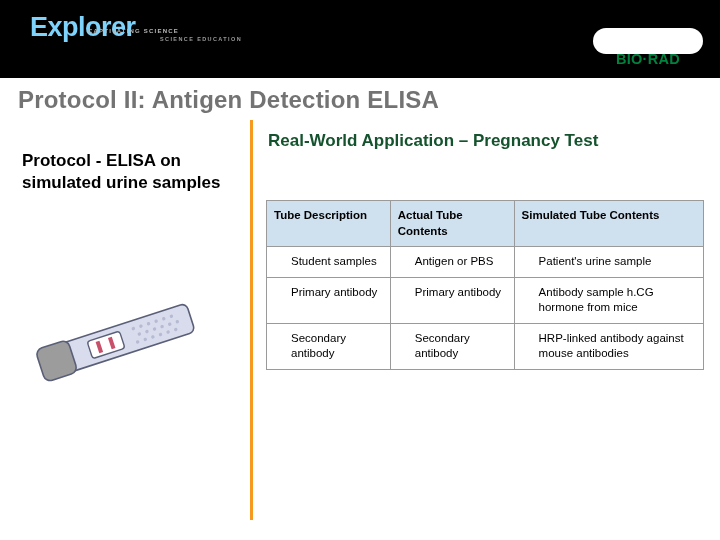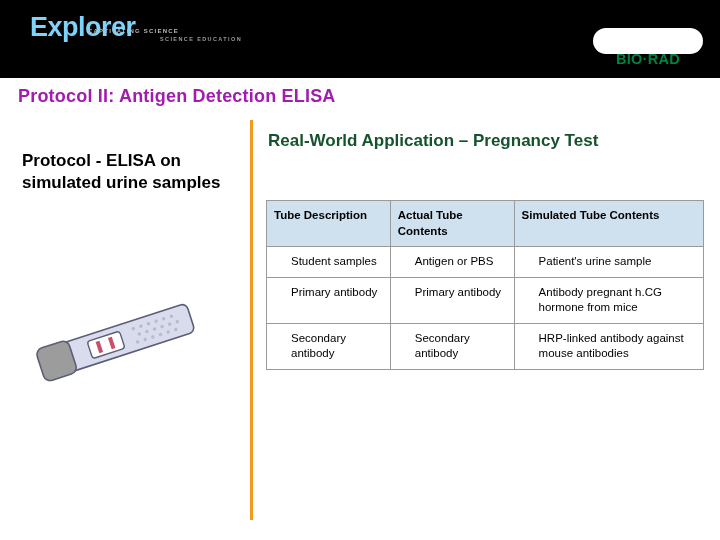--- a/index.html
+++ b/index.html
@@ -78,23 +78,23 @@
     font-weight: bold;
     color: #00823f;
     letter-spacing: 0.3px;
     margin-top: 36px;
   }
 
   
   #protocol-title {
     position: absolute;
     left: 18px; top: 86px;
-    font-size: 18px;
-    font-weight: bold;
-    color: #a21caf;
+    font-size: 24px;
+    font-weight: bold;
+    color: #737373;
     letter-spacing: 0.2px;
   }
 
   
   #left-heading {
     position: absolute;
     left: 22px; top: 150px;
     width: 215px;
     font-size: 17px;
     font-weight: bold;
@@ -231,21 +231,21 @@
   </thead>
   <tbody>
     <tr>
       <td>Student samples</td>
       <td>Antigen or PBS</td>
       <td>Patient's urine sample</td>
     </tr>
     <tr>
       <td>Primary antibody</td>
       <td>Primary antibody</td>
-      <td>Antibody pregnant h.CG hormone from mice</td>
+      <td>Antibody sample h.CG hormone from mice</td>
     </tr>
     <tr>
       <td>Secondary antibody</td>
       <td>Secondary antibody</td>
       <td>HRP-linked antibody against mouse antibodies</td>
     </tr>
   </tbody>
 </table>
 
 </body></html>

